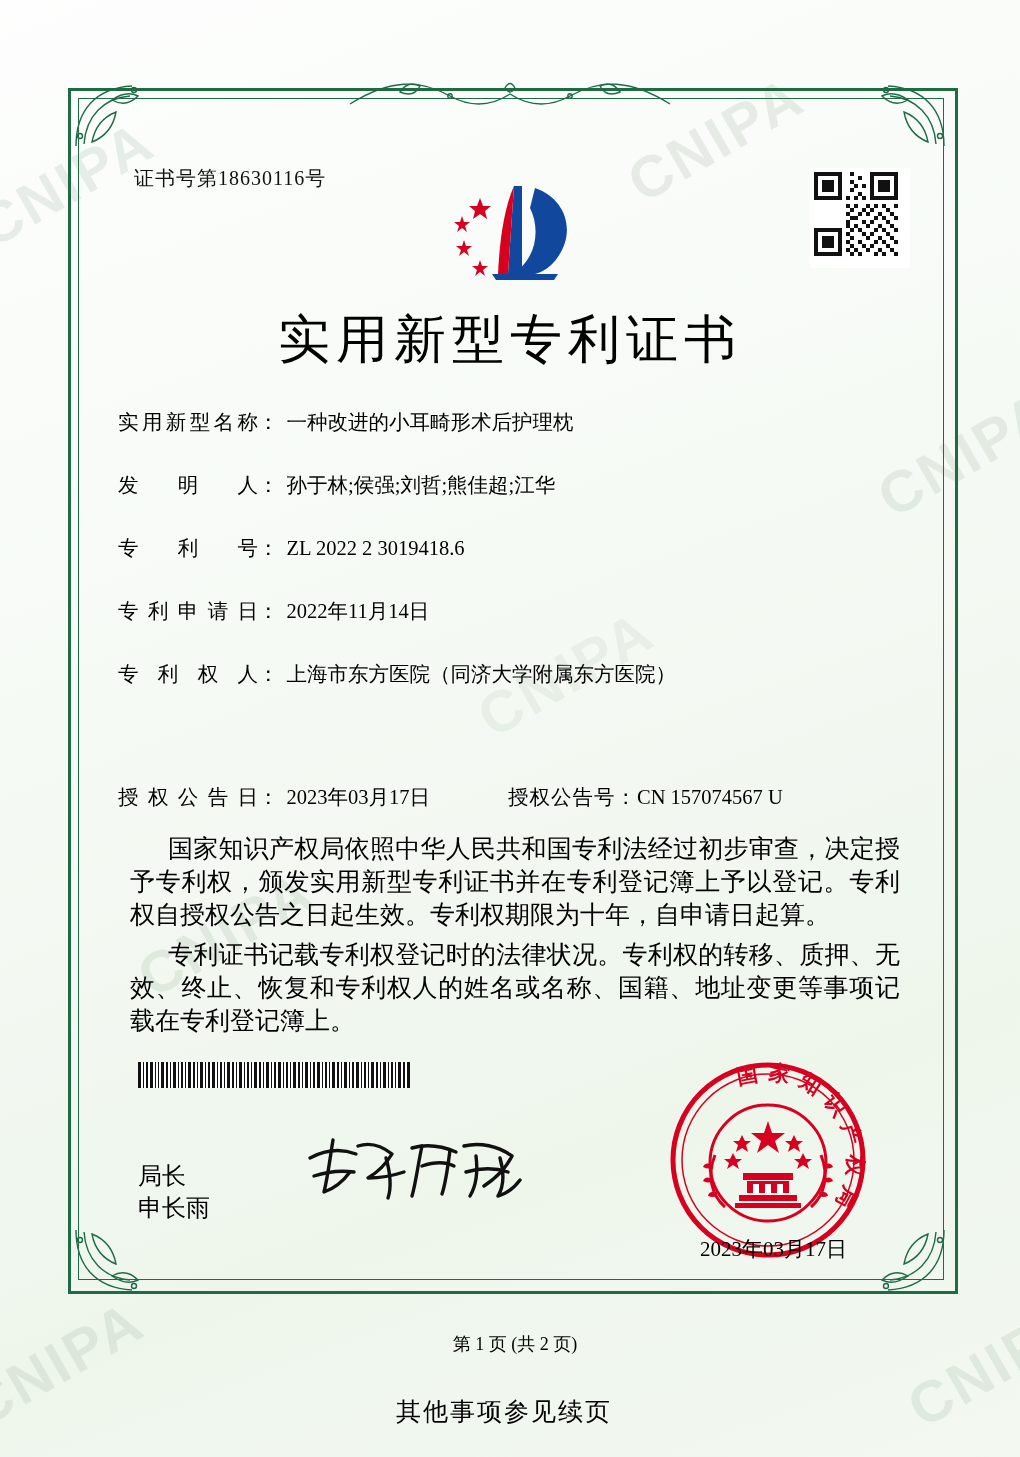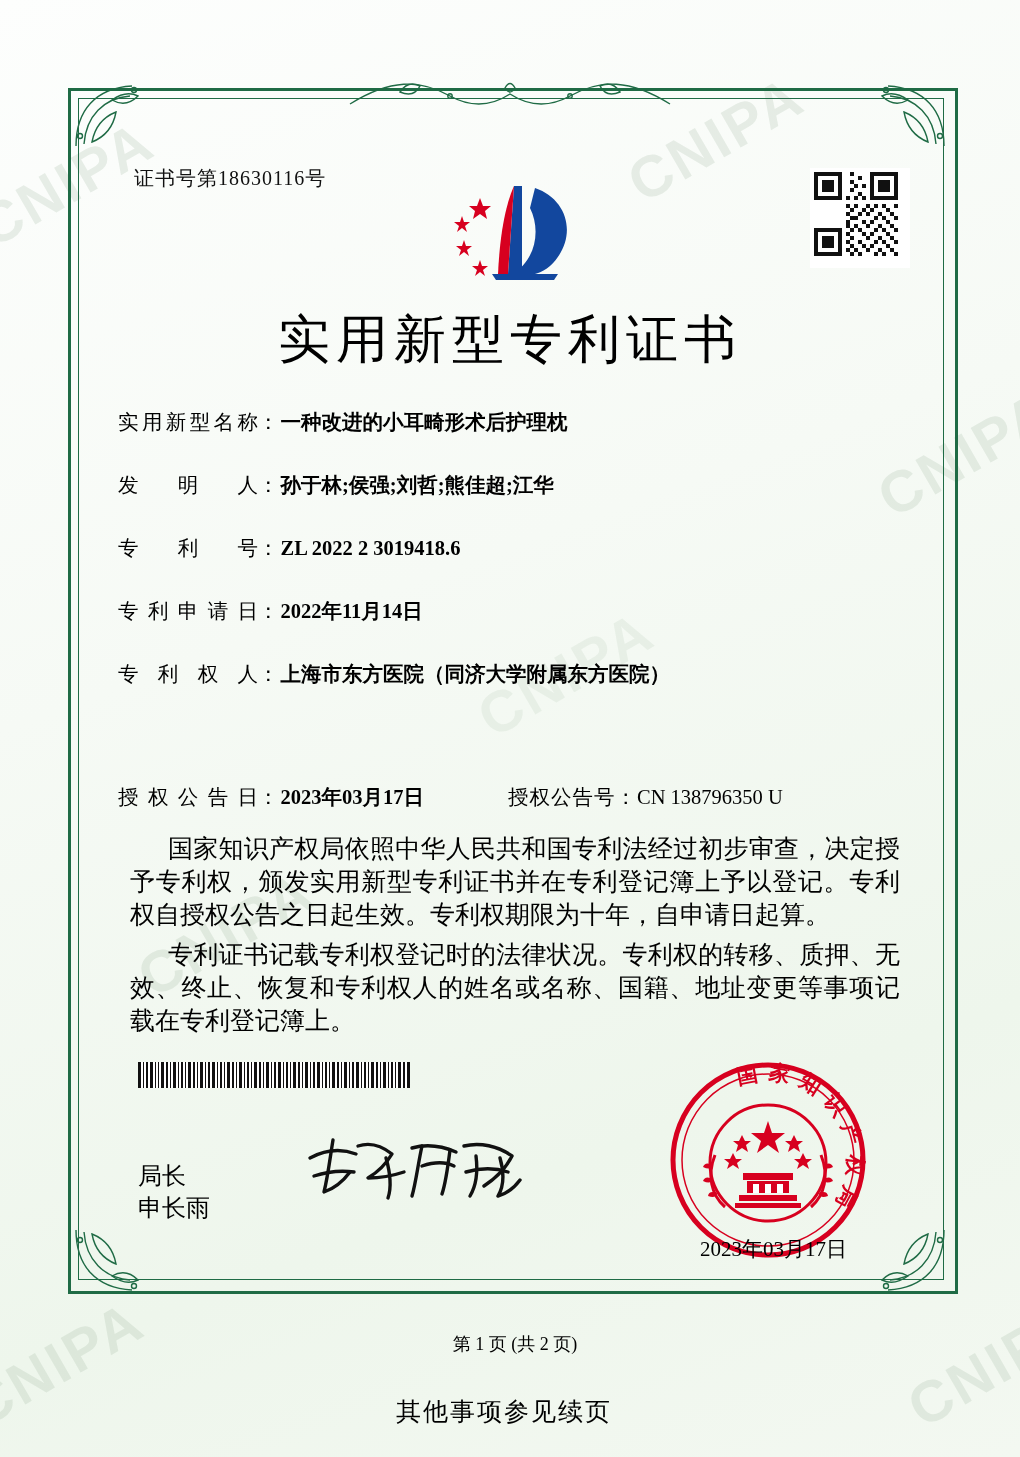--- a/index.html
+++ b/index.html
@@ -115,21 +115,21 @@
     font-size: 20.5px;
     color: #000;
     white-space: nowrap;
   }
   .field .lbl {
     display: inline-block;
     width: 140px;
     text-align: justify;
     text-align-last: justify;
   }
-  .field .val { margin-left: 2px; font-weight: bold; }
+  .field .val { margin-left: 8px; }
   .field.f1 { top: 408px; }
   .field.f2 { top: 471px; }
   .field.f3 { top: 534px; }
   .field.f4 { top: 597px; }
   .field.f5 { top: 660px; }
   .field.f6 { top: 723px; }
   .field.f7 { top: 783px; }
   #pub-no {
     position: absolute;
     left: 508px; top: 783px;
@@ -405,21 +405,21 @@
     <span class="lbl">专利申请日</span><span>：</span><span class="val">2022年11月14日</span>
   </div>
   <div class="field f5">
     <span class="lbl">专利权人</span><span>：</span><span class="val">上海市东方医院（同济大学附属东方医院）</span>
   </div>
   <div class="field f7">
     <span class="lbl">授权公告日</span><span>：</span><span class="val">2023年03月17日</span>
   </div>
 
   <div id="pub-no">
-    <span class="lbl2">授权公告号：</span><span class="val">CN 138796350 U</span>
+    <span class="lbl2">授权公告号：</span><span class="val">CN 157074567 U</span>
   </div>
 
   <div class="para p1">国家知识产权局依照中华人民共和国专利法经过初步审查，决定授予专利权，颁发实用新型专利证书并在专利登记簿上予以登记。专利权自授权公告之日起生效。专利权期限为十年，自申请日起算。</div>
   <div class="para p2">专利证书记载专利权登记时的法律状况。专利权的转移、质押、无效、终止、恢复和专利权人的姓名或名称、国籍、地址变更等事项记载在专利登记簿上。</div>
 
   <div id="barcode">
     <svg width="272" height="26" viewBox="0 0 272 26">
       <rect width="272" height="26" fill="#fff"></rect>
       <g fill="#111">
         <rect x="0" y="0" width="3" height="26"></rect>

